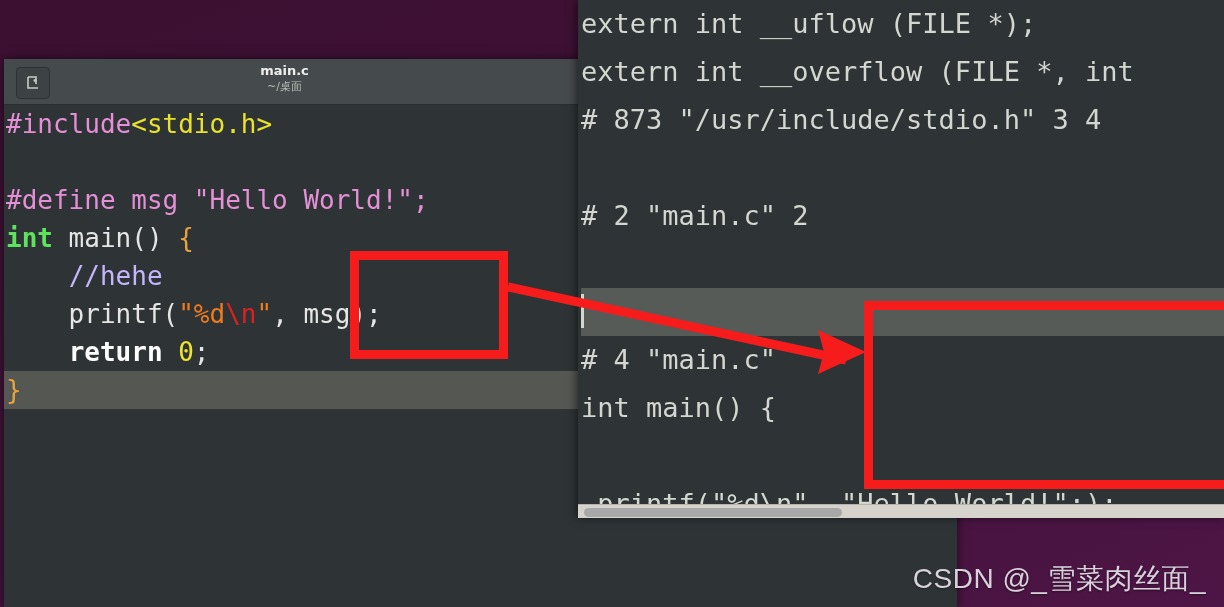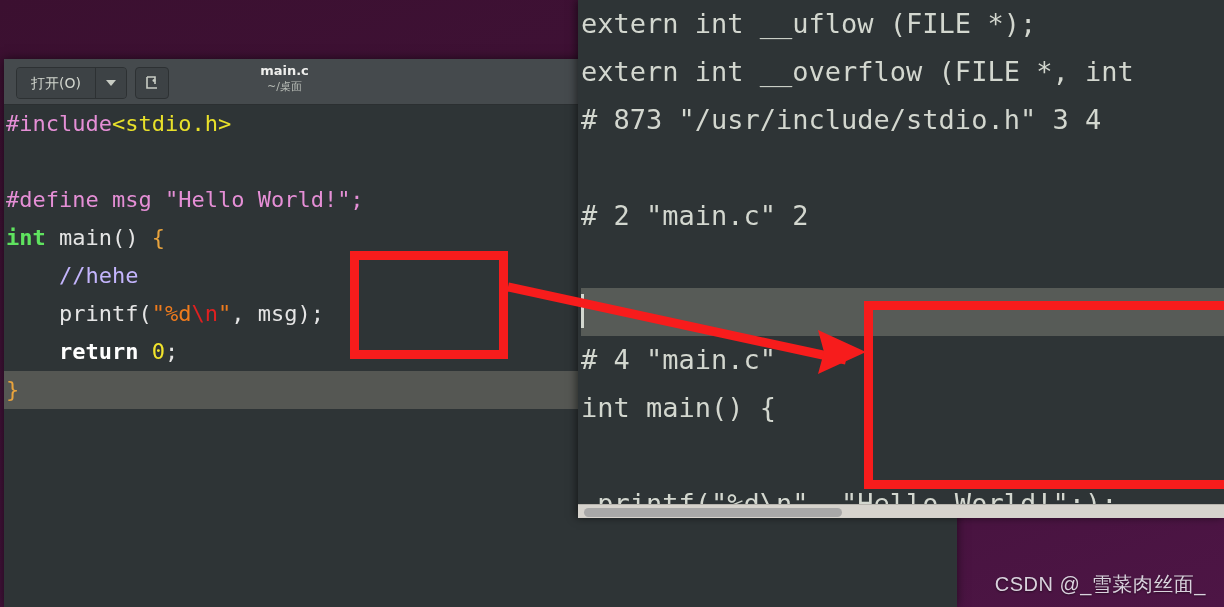--- a/index.html
+++ b/index.html
@@ -125,21 +125,21 @@
   
   .hb-title { transform: translateX(-196px); }
 
   
   .editor {
     position: relative;
     background: #2e3436;
     height: 502px;
     padding: 0;
     font-family: "DejaVu Sans Mono", monospace;
-    font-size: 22px;
+    font-size: 26px;
     line-height: 38px;
     color: #d3d7cf;
     white-space: pre;
     overflow: hidden;
   }
   .code-line {
     height: 38px;
     padding-left: 2px;
     white-space: pre;
   }
@@ -230,44 +230,38 @@
     pointer-events: none;
     overflow: visible;
   }
 
   
   .watermark {
     position: absolute;
     right: 18px;
     bottom: 9px;
     color: #d9d2dd;
-    font-size: 20px;
+    font-size: 28px;
     font-family: "Liberation Sans", sans-serif;
     text-shadow: 0 1px 2px rgba(0,0,0,0.45);
     letter-spacing: 0.5px;
   }
 </style>
 </head>
 <body>
 
 <div id="screen">
 
   <div class="desktop"></div>
 
   <div class="gedit-window">
 
     <div class="gedit-headerbar">
 
       <div class="hb-left">
-        <div class="btn-group">
-          <div class="btn-open">打开(O)</div>
-          <div class="btn-arrow">
-            <i></i>
-          </div>
-        </div>
         <div class="btn-newdoc">
           <svg width="18" height="18" viewBox="0 0 18 18">
             <path d="M4 3 L4 14 L14 14" fill="none" stroke="#c8ccc4" stroke-width="1.6"></path>
             <path d="M4 3 L12 3 L12 10" fill="none" stroke="#c8ccc4" stroke-width="1.6"></path>
             <path d="M9.5 6.5 L12.5 6.5 M11 5 L11 8" fill="none" stroke="#c8ccc4" stroke-width="1.4"></path>
           </svg>
         </div>
       </div>
 
       <div class="hb-title">

